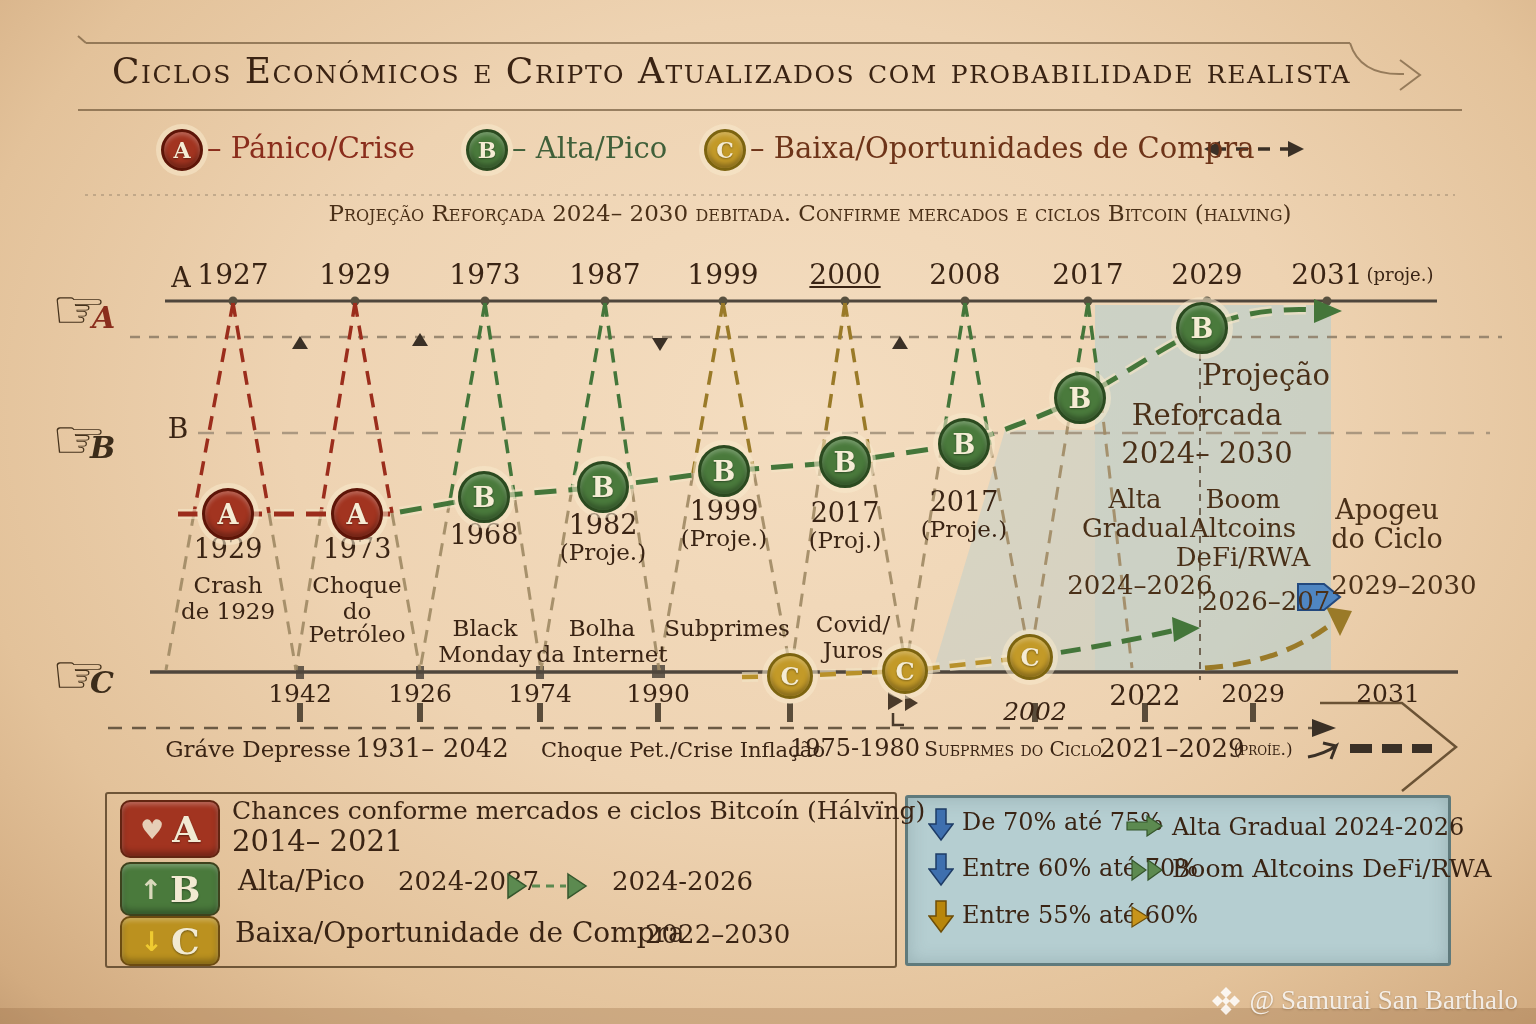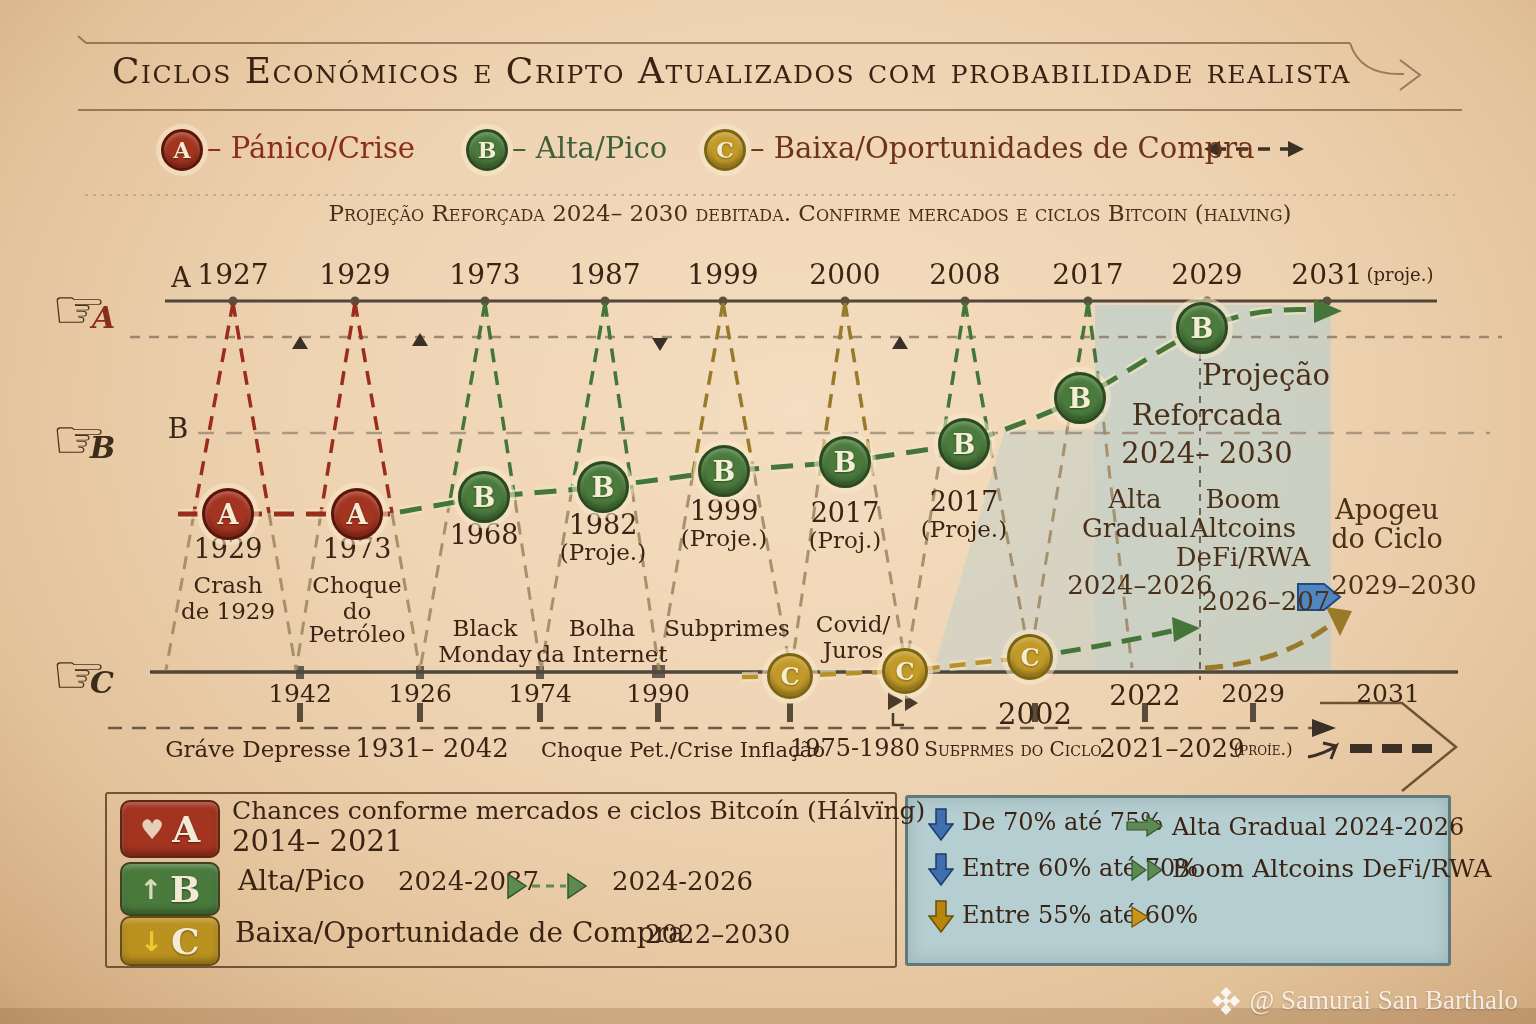--- a/index.html
+++ b/index.html
@@ -212,21 +212,21 @@
     <span class="bold">Projeção Reforçada 2024– 2030</span>
     <span>debitada. Confirme mercados e ciclos Bitcoin (halving)</span>
   </div>
 
   <div class="lbl" style="left:181px;top:264px;font-size:27px;">A</div>
   <div class="lbl" style="left:233px;top:260px;font-size:28px;">1927</div>
   <div class="lbl" style="left:355px;top:260px;font-size:28px;">1929</div>
   <div class="lbl" style="left:485px;top:260px;font-size:28px;">1973</div>
   <div class="lbl" style="left:605px;top:260px;font-size:28px;">1987</div>
   <div class="lbl" style="left:723px;top:260px;font-size:28px;">1999</div>
-  <div class="lbl" style="left:845px;top:260px;font-size:28px;">2000</div>
+  <div class="lbl" style="left:845px;top:260px;font-size:28px;text-decoration:underline;">2000</div>
   <div class="lbl" style="left:965px;top:260px;font-size:28px;">2008</div>
   <div class="lbl" style="left:1088px;top:260px;font-size:28px;">2017</div>
   <div class="lbl" style="left:1207px;top:260px;font-size:28px;">2029</div>
   <div class="lbl" style="left:1327px;top:260px;font-size:28px;">2031</div>
   <div class="lbl" style="left:1400px;top:266px;font-size:18px;">(proje.)</div>
 
   <div class="lbl" style="left:178px;top:414px;font-size:28px;">B</div>
 
   <span class="hand" style="left:55px;top:278px;">☞</span>
   <span class="handletter" style="left:92px;top:300px;color:#8a2d1c;">A</span>
@@ -318,21 +318,21 @@
   <div class="lbl projtxt" style="left:1266px;top:588px;font-size:26px;z-index:2;">2026–207</div>
 
   <div class="lbl projtxt" style="left:1387px;top:496px;font-size:27px;">Apogeu</div>
   <div class="lbl projtxt" style="left:1387px;top:525px;font-size:27px;">do Ciclo</div>
   <div class="lbl projtxt" style="left:1404px;top:572px;font-size:26px;">2029–2030</div>
 
   <div class="lbl" style="left:300px;top:681px;font-size:25px;">1942</div>
   <div class="lbl" style="left:420px;top:681px;font-size:25px;">1926</div>
   <div class="lbl" style="left:540px;top:681px;font-size:25px;">1974</div>
   <div class="lbl" style="left:658px;top:681px;font-size:25px;">1990</div>
-  <div class="lbl" style="left:1035px;top:699px;font-size:29px;">2002</div>
+  <div class="lbl" style="left:1035px;top:699px;font-size:25px;font-style:italic;">2002</div>
   <div class="lbl" style="left:1145px;top:681px;font-size:28px;">2022</div>
   <div class="lbl" style="left:1253px;top:681px;font-size:25px;">2029</div>
   <div class="lbl" style="left:1388px;top:681px;font-size:25px;">2031</div>
 
   <div class="lbl" style="left:258px;top:737px;font-size:23px;">Gráve Depresse</div>
   <div class="lbl bold" style="left:432px;top:735px;font-size:26px;">1931– 2042</div>
   <div class="lbl" style="left:683px;top:739px;font-size:21px;">Choque Pet./Crise Inflação</div>
   <div class="lbl bold" style="left:855px;top:736px;font-size:24px;">1975-1980</div>
   <div class="lbl cap" style="left:1013px;top:739px;font-size:20px;">Suƃprmes do Ciclo</div>
   <div class="lbl bold" style="left:1172px;top:735px;font-size:26px;">2021–2029</div>

